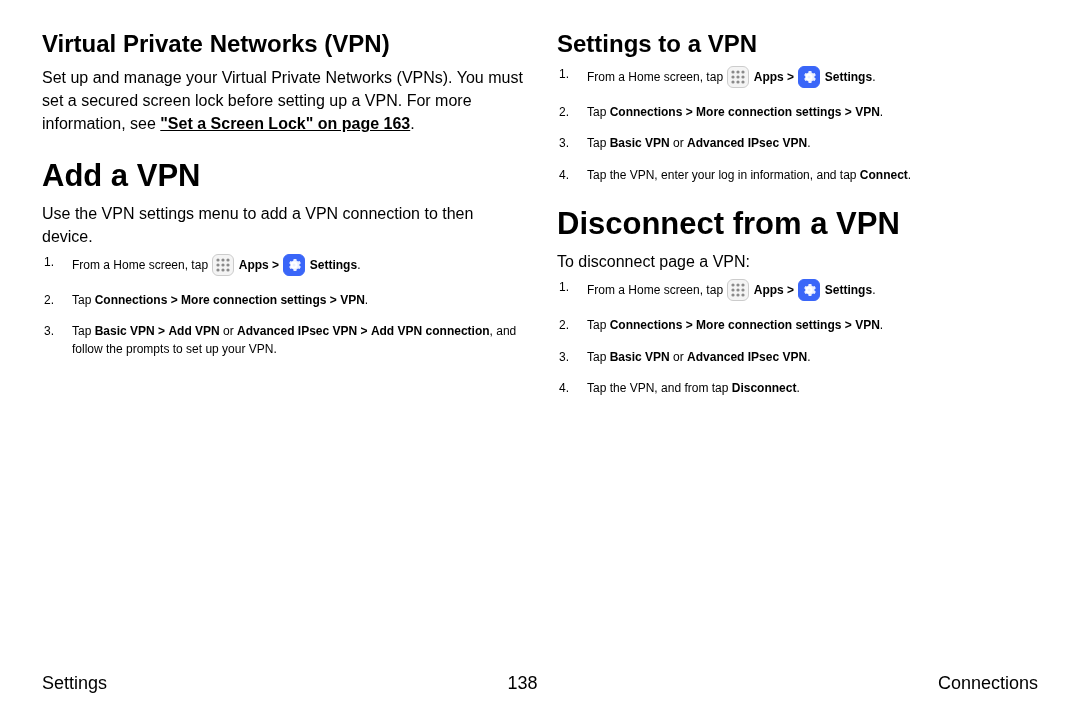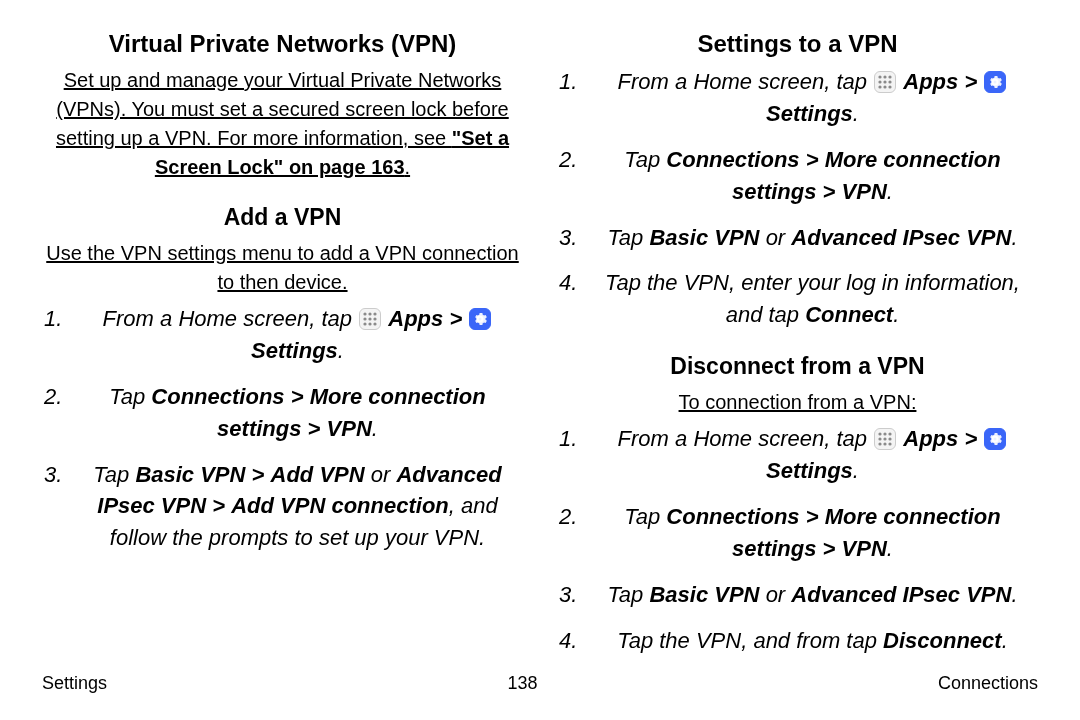--- a/index.html
+++ b/index.html
@@ -7,58 +7,55 @@
     width: 1080px;
     height: 720px;
     font-family: Arial, Helvetica, sans-serif;
     color: #000;
     padding: 30px 42px 30px 42px;
     position: relative;
   }
   .columns {
     display: flex;
     gap: 34px;
-    text-align: center;
   }
   .col {
     flex: 1;
   }
   h1 {
     font-size: 24px;
     font-weight: 700;
     margin-bottom: 8px;
   }
   h2 {
-    font-size: 23px;
+    font-size: 31px;
     font-weight: 700;
     margin-top: 22px;
     margin-bottom: 8px;
   }
   p {
-    font-size: 20px;
+    font-size: 16px;
     line-height: 1.45;
     margin-bottom: 6px;
-    text-decoration: underline;
   }
   .link {
     text-decoration: underline;
     font-weight: 700;
   }
   ol {
     list-style: none;
     counter-reset: item;
     margin-top: 6px;
   }
   ol li {
-    font-size: 22px;
+    font-size: 12px;
     line-height: 1.45;
     padding-left: 30px;
     position: relative;
     margin-bottom: 14px;
-    font-style: italic;
   }
   ol li::before {
     counter-increment: item;
     content: counter(item) ".";
     position: absolute;
     left: 2px;
   }
   b { font-weight: 700; }
   .chev { font-weight: 700; }
   .icon {
@@ -161,21 +158,21 @@
       </li>
       <li>
         <span>Tap </span><b>Basic VPN</b><span> or </span><b>Advanced IPsec VPN</b><span>.</span>
       </li>
       <li>
         <span>Tap the VPN, enter your log in information, and tap </span><b>Connect</b><span>.</span>
       </li>
     </ol>
 
     <h2>Disconnect from a VPN</h2>
-    <p>To connection from a VPN:</p>
+    <p>To disconnect page a VPN:</p>
     <ol>
       <li>
         <span>From a Home screen, tap </span><span class="icon apps"><svg width="16" height="16" viewBox="0 0 16 16">
               <g fill="#8a8a8a">
                 <circle cx="3" cy="3" r="1.6"></circle>
                 <circle cx="8" cy="3" r="1.6"></circle>
                 <circle cx="13" cy="3" r="1.6"></circle>
                 <circle cx="3" cy="8" r="1.6"></circle>
                 <circle cx="8" cy="8" r="1.6"></circle>
                 <circle cx="13" cy="8" r="1.6"></circle>

